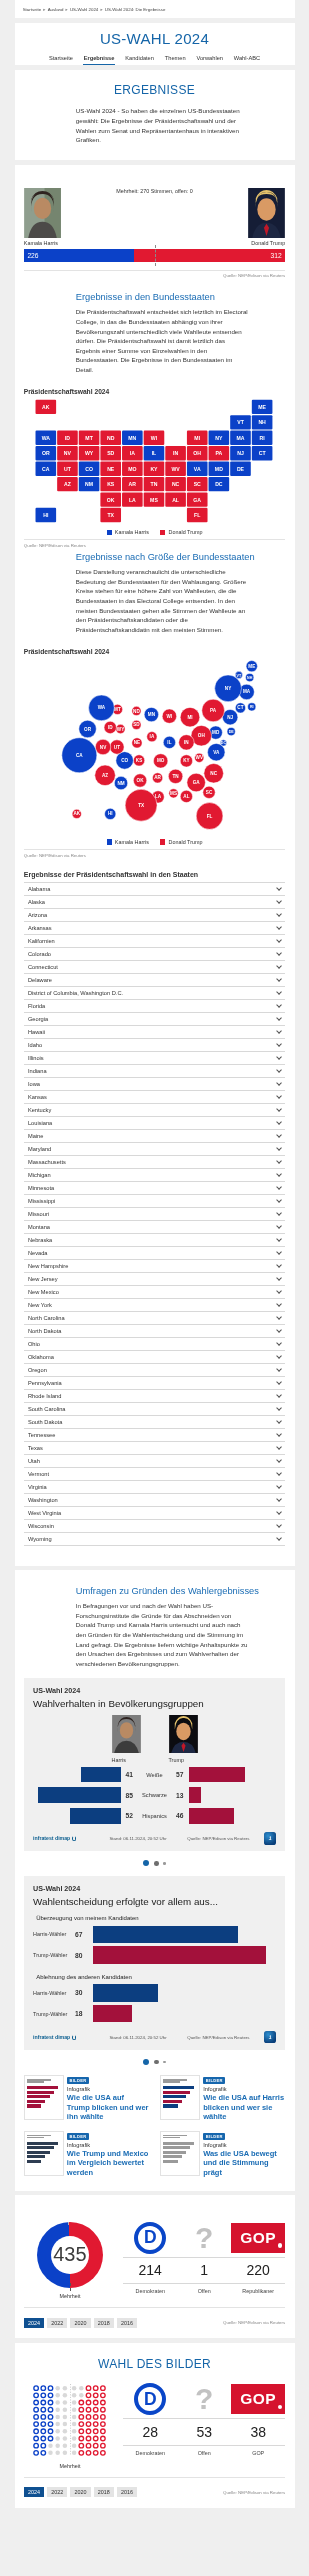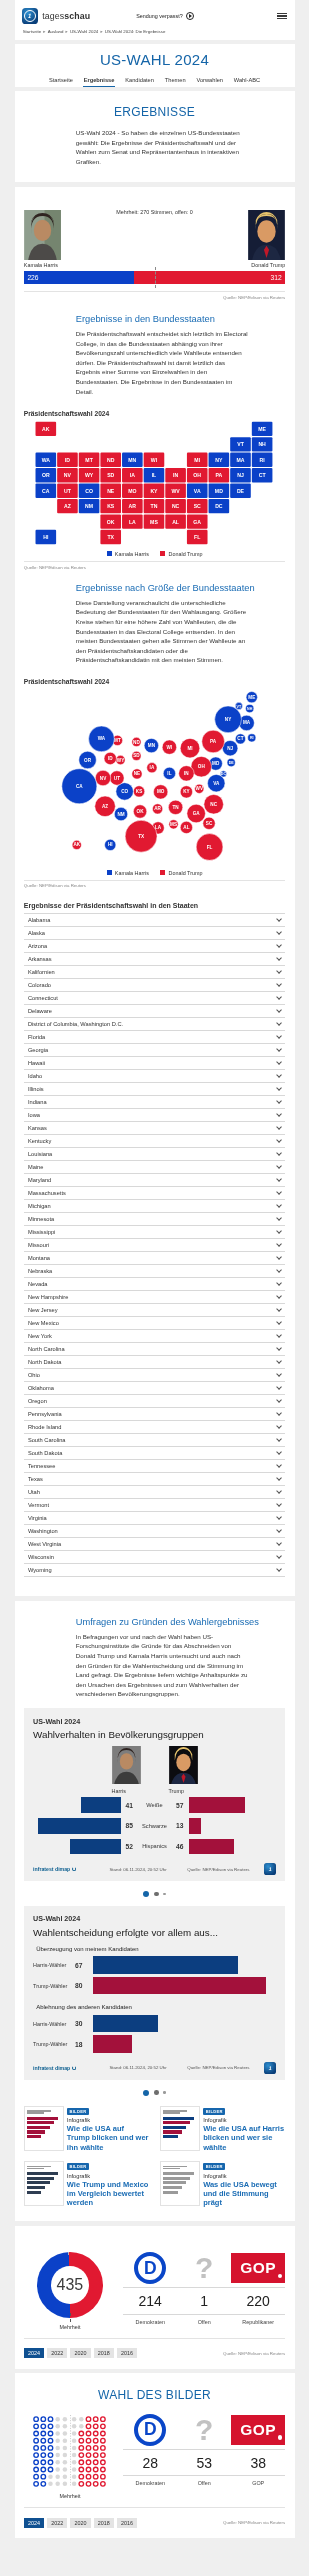--- a/index.html
+++ b/index.html
@@ -93,21 +93,21 @@
   .thumb .tt{height:1.5px;background:#9a9a9a;margin:0.5px 0;width:70%}
   .thumb .bars{margin-top:3.1px}
   .badge{display:inline-block;background:#1666ad;color:#fff;font-size:4.1px;font-weight:bold;padding:1px 2.6px;border-radius:1px;letter-spacing:0.3px}
   .tsr .kk{font-size:5.7px;color:#333;margin:2.1px 0 1px}
   .tsr .lk{color:var(--link);font-weight:bold;font-size:7.5px;line-height:1.25;cursor:pointer}
   
   .chamber{display:flex;align-items:flex-start;margin-top:9.3px}
   .donut-wrap{width:98px;text-align:center}
   .donut{width:66px;height:66px;border-radius:50%;margin:3.1px auto 0;position:relative;background:conic-gradient(from 180deg,var(--demB) 0 49.2%,#b9b9b9 49.2% 49.45%,var(--repB) 49.45% 100%)}
   .donut::before{content:"";position:absolute;inset:14px;background:#fff;border-radius:50%}
-  .donut .n{position:absolute;inset:0;display:flex;align-items:center;justify-content:center;font-size:16px;color:#3c3c3c}
+  .donut .n{position:absolute;inset:0;display:flex;align-items:center;justify-content:center;font-size:20px;color:#3c3c3c}
   .donut .mk{position:absolute;left:50%;bottom:-3.1px;height:8.2px;border-left:1px dashed #555}
   .mehr{font-size:5.4px;color:#333;margin-top:5.2px}
   .pcols{flex:1;display:flex;justify-content:space-between;padding-left:7.2px}
   .pcol{width:54px;text-align:center}
   .plogo{height:38px;display:flex;align-items:center;justify-content:center}
   .dlogo{width:32px;height:32px;border-radius:50%;border:4.6px solid #0a46c8;display:flex;align-items:center;justify-content:center;color:#0a46c8;font-weight:bold;font-size:17.5px}
   .qmark{font-size:30px;color:#c2c2c2;font-weight:bold}
   .gop{width:54px;height:30px;background:#d5132e;color:#fff;display:flex;align-items:center;justify-content:center;font-weight:bold;font-size:15.5px;letter-spacing:0.5px;position:relative}
   .gop i{position:absolute;right:3.1px;bottom:5.2px;width:4.6px;height:4.6px;background:#fff;border-radius:50%}
   .pval{border-top:0.5px solid var(--line);font-size:14px;color:#222;padding:4.6px 0}
@@ -116,37 +116,20 @@
   .yr{font-size:5.4px;padding:2.1px 4.1px;background:#e4e4e4;color:#333;cursor:pointer}
   .yr.active{background:#0f5091;color:#fff}
   .yearrow .src{margin-left:auto}
 </style>
 </head>
 <body>
 
 <div class="col">
 
   <div class="box hdr">
-    <div class="hdr-top">
-      <div class="logo">
-        <div class="logo-mark">
-            <span>1</span>
-          </div>
-        <div class="logo-word"><span>tages</span><b>schau</b></div>
-      </div>
-      <div class="sendung">
-        <span>Sendung verpasst?</span>
-        <span class="play"></span>
-      </div>
-      <div class="burger">
-          <i></i>
-          <i></i>
-          <i></i>
-        </div>
-    </div>
     <div class="crumbs" id="crumbs">
         <a>Startseite</a>
         <span class="sep">▸</span>
         <a>Ausland</a>
         <span class="sep">▸</span>
         <a>US-Wahl 2024</a>
         <span class="sep">▸</span>
         <a>US-Wahl 2024: Die Ergebnisse</a>
       </div>
   </div>
@@ -419,21 +402,21 @@
           </svg>
         </div>
       <div class="legend" id="legend1">
           <span><i class="sw" style="background: rgb(11, 65, 200);"></i><span>Kamala Harris</span></span>
           <span><i class="sw" style="background: rgb(225, 25, 49);"></i><span>Donald Trump</span></span>
         </div>
       <div class="hr"></div>
       <div class="src" style="margin-top:2.6px">Quelle: NEP/Edison via Reuters</div>
     </div>
 
-    <div style="margin-top:13px">
+    <div style="margin-top:4px">
       <div class="sub-h">Ergebnisse nach Größe der Bundesstaaten</div>
       <p class="para">Diese Darstellung veranschaulicht die unterschiedliche Bedeutung der Bundesstaaten für den Wahlausgang. Größere Kreise stehen für eine höhere Zahl von Wahlleuten, die die Bundesstaaten in das Electoral College entsenden. In den meisten Bundesstaaten gehen alle Stimmen der Wahlleute an den Präsidentschaftskandidaten oder die Präsidentschaftskandidatin mit den meisten Stimmen.</p>
       <div class="kicker">Präsidentschaftswahl 2024</div>
       <div id="bubblemap" style="display:flex;justify-content:center">
           <svg width="242" height="175" viewBox="0 0 440 340">
             <g>
               <circle cx="408" cy="14" r="11" fill="#0b41c8" stroke="#fff" stroke-width="1"></circle>
               <text x="408" y="17" text-anchor="middle" fill="#fff" font-size="9" font-weight="bold" font-family="&quot;Liberation Sans&quot;,sans-serif">ME</text>
             </g>
             <g>

